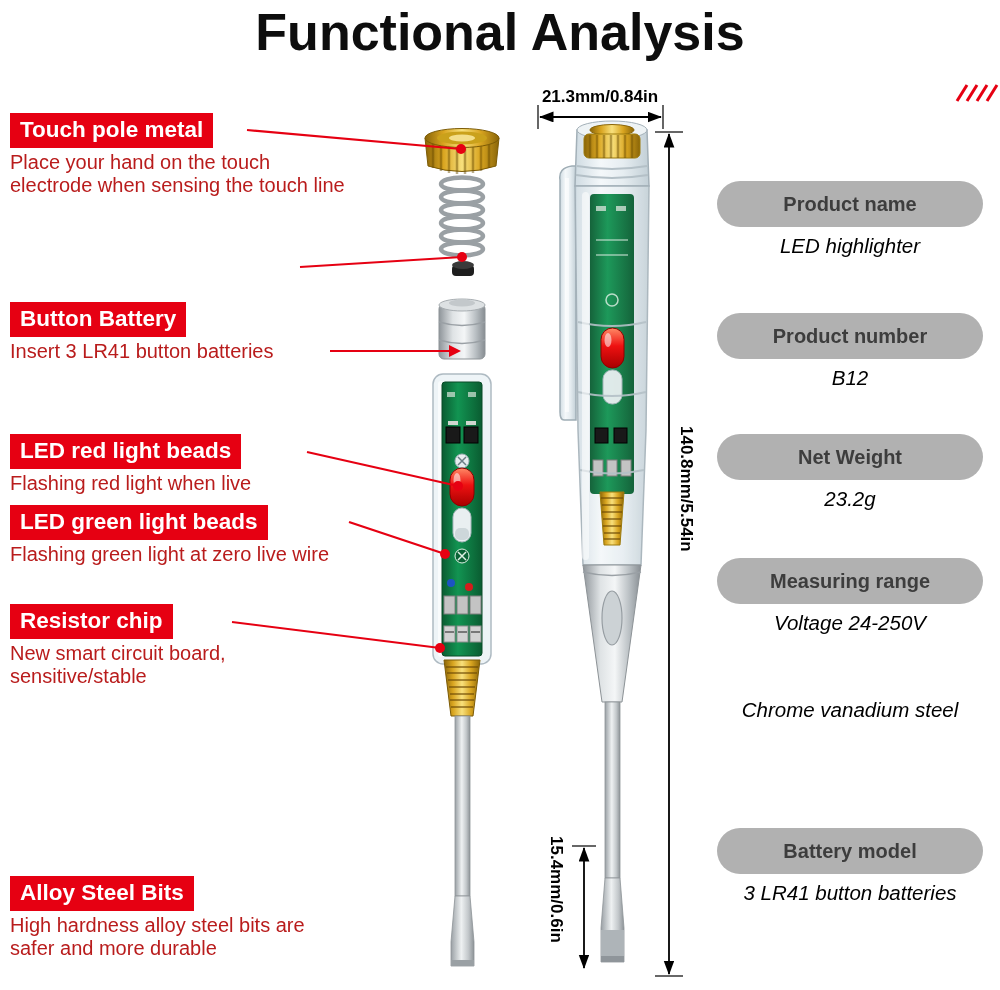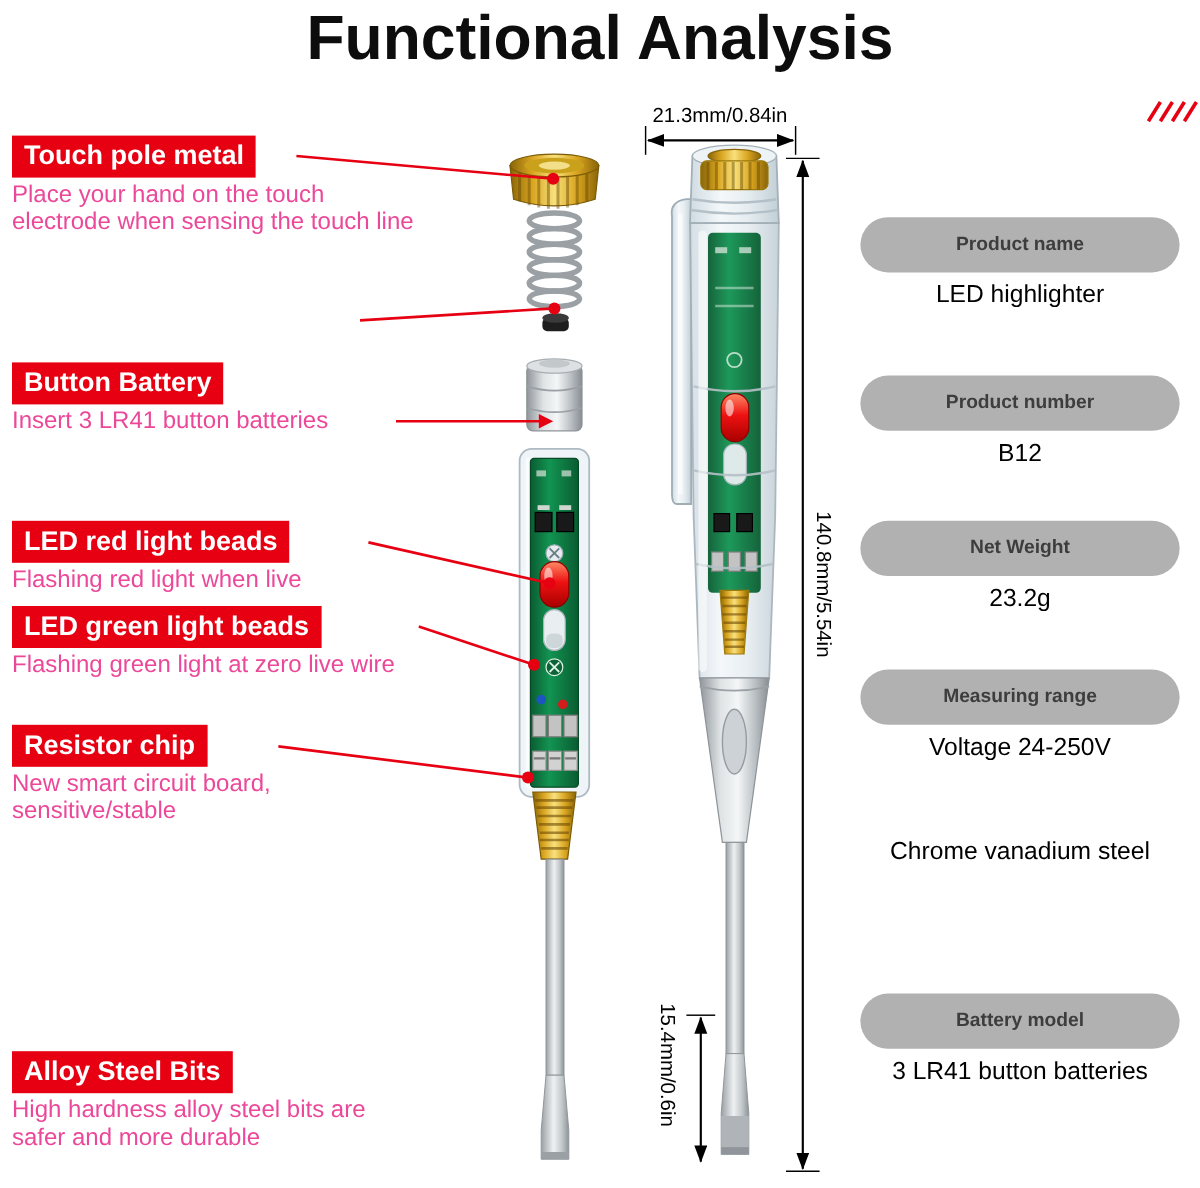--- a/index.html
+++ b/index.html
@@ -6,25 +6,25 @@
     --accent-red:#e60012;
     --pill-gray:#b1b1b1;
   }
   *{box-sizing:border-box;}
   body{margin:0;background:#fff;font-family:"Liberation Sans","DejaVu Sans",sans-serif;color:#111;}
   .canvas{position:relative;width:1000px;height:990px;background:#fff;overflow:hidden;}
   .abs{position:absolute;}
   .art{left:0;top:0;pointer-events:none;}
   .title{top:2px;left:0;width:100%;text-align:center;font-size:52px;font-weight:bold;color:#0d0d0d;letter-spacing:0px;}
   .callout-label{display:inline-block;background:var(--accent-red);color:#ffffff;font-weight:bold;font-size:22.5px;line-height:1.2;padding:3px 10px 5px;}
-  .callout-desc{font-size:20px;line-height:1.17;color:#ec4899;margin-top:3px;white-space:pre-line;}
+  .callout-desc{font-size:20px;line-height:1.17;color:#b91c1c;margin-top:3px;white-space:pre-line;}
   .spec{width:266px;}
-  .pill{width:266px;height:46px;background:var(--pill-gray);border-radius:23px;display:flex;align-items:center;justify-content:center;font-size:16px;font-weight:bold;color:#3d3d3d;}
-  .spec-value{width:290px;margin-left:-12px;margin-top:7px;text-align:center;font-size:20.5px;color:#000;}
-  .dim{font-weight:normal;font-size:17px;color:#000;white-space:nowrap;}
+  .pill{width:266px;height:46px;background:var(--pill-gray);border-radius:23px;display:flex;align-items:center;justify-content:center;font-size:20px;font-weight:bold;color:#3d3d3d;}
+  .spec-value{width:290px;margin-left:-12px;margin-top:7px;text-align:center;font-size:20.5px;color:#000;font-style:italic;}
+  .dim{font-weight:bold;font-size:17px;color:#000;white-space:nowrap;}
   .dim-v{writing-mode:vertical-rl;text-orientation:mixed;}
   .cline{stroke:var(--accent-red);stroke-width:2.2;}
   .cdot,.cfill{fill:var(--accent-red);}
   .hatch{stroke:var(--accent-red);stroke-width:3;}
 </style>
 </head>
 <body>
 
 <div class="canvas">
 

